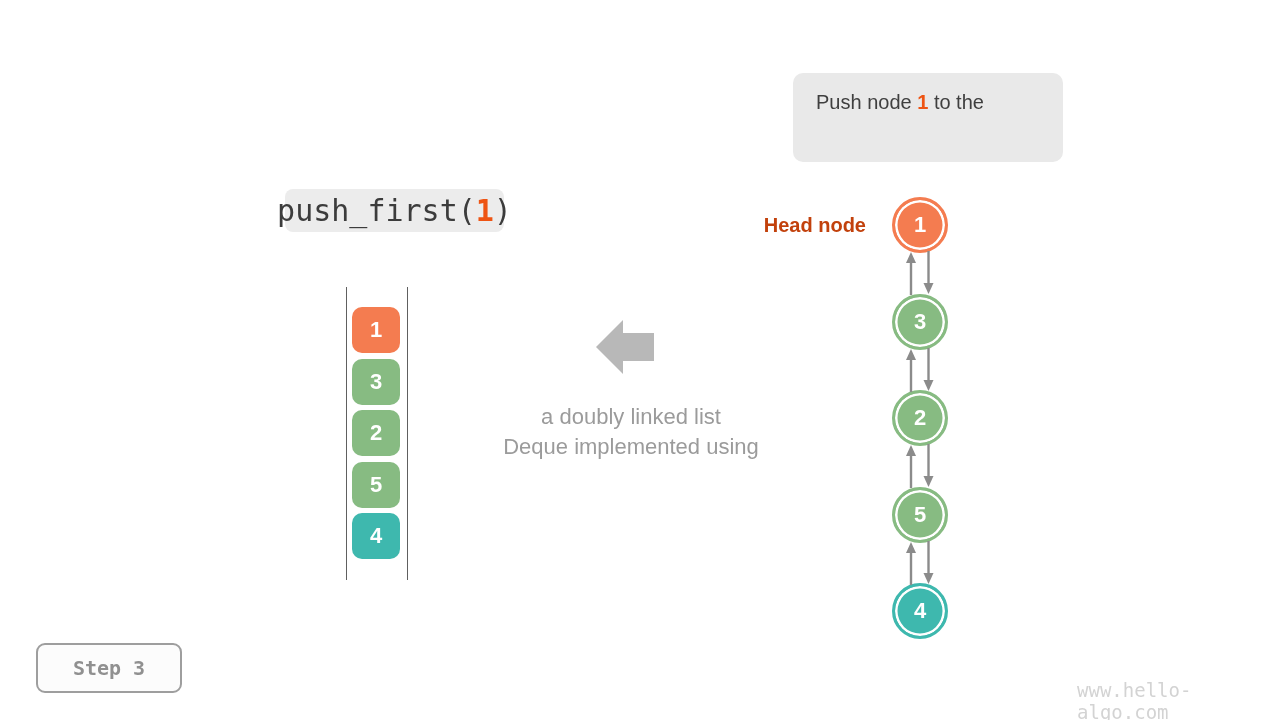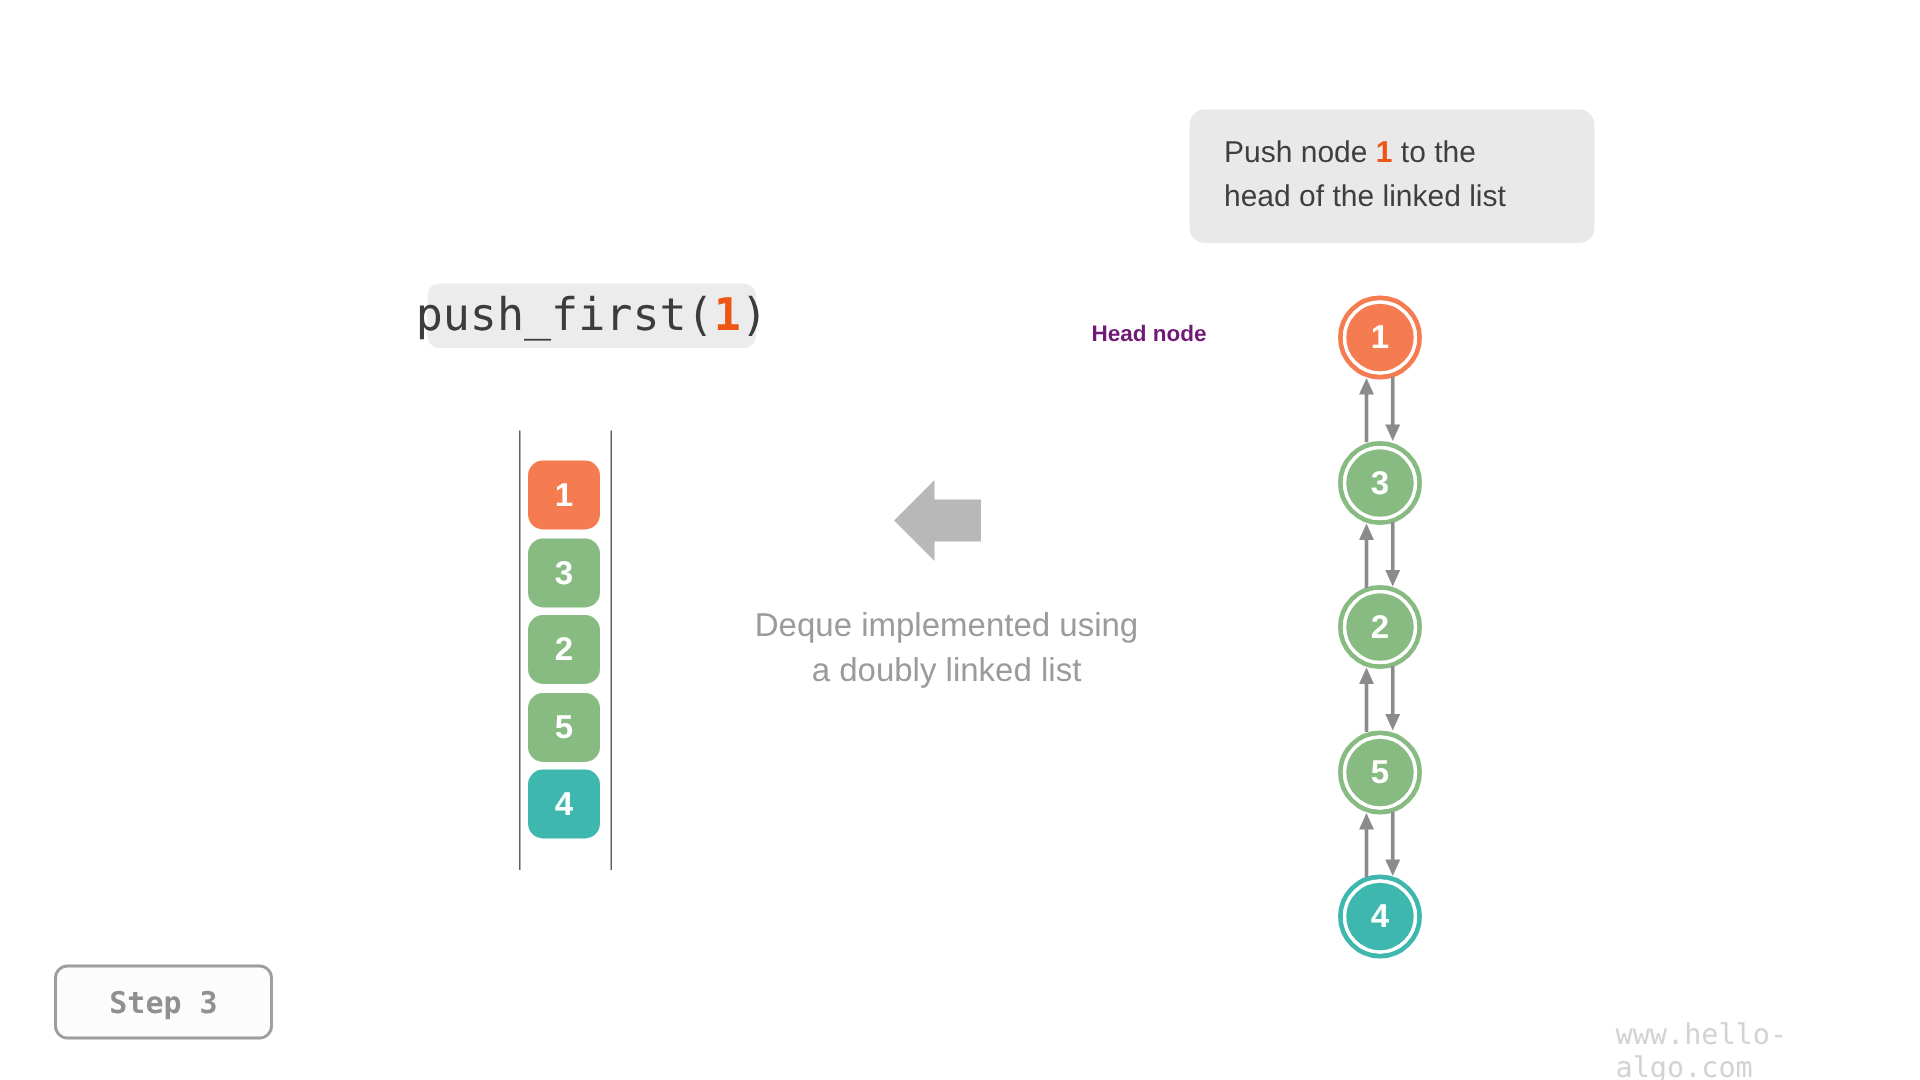--- a/index.html
+++ b/index.html
@@ -70,23 +70,23 @@
     text-align: center;
     font-size: 22px;
     line-height: 29.5px;
     color: #9b9b9b;
   }
 
   
   .node-label {
     position: absolute;
     left: 666px; width: 200px;
-    text-align: center;
-    font-size: 15px; font-weight: 700;
-    color: #701a75;
+    text-align: right;
+    font-size: 20px; font-weight: 700;
+    color: #c2410c;
   }
   .head-label { top: 214px; }
   .tail-label { top: 600px; }
 
   
   .node {
     position: absolute;
     left: 892px;
     width: 56px; height: 56px;
     box-sizing: border-box;
@@ -124,41 +124,40 @@
     color: #d3d3d3;
   }
 </style>
 </head>
 <body>
 
 <div class="canvas">
 
   <div class="info-box">
     <span>Push node </span><span class="num-highlight">1</span><span> to the</span><br>
-    <span>head of the linked list</span>
   </div>
 
   <div class="code-box">
     <span>push_first(</span><span class="num-highlight">1</span><span>)</span>
   </div>
 
   <div class="stack-track"></div>
   <div class="stack-item" style="top: 307px; background-color: rgb(244, 124, 80);">1</div>
   <div class="stack-item" style="top: 359px; background-color: rgb(135, 187, 130);">3</div>
   <div class="stack-item" style="top: 410px; background-color: rgb(135, 187, 130);">2</div>
   <div class="stack-item" style="top: 462px; background-color: rgb(135, 187, 130);">5</div>
   <div class="stack-item" style="top: 513px; background-color: rgb(62, 184, 174);">4</div>
 
   <svg class="big-arrow" width="58" height="58" viewBox="0 0 58 58">
     <polygon points="0,29 27,2 27,15 58,15 58,43 27,43 27,56" fill="#B8B8B8"></polygon>
   </svg>
 
   <div class="caption">
+    <div>a doubly linked list</div>
     <div>Deque implemented using</div>
-    <div>a doubly linked list</div>
   </div>
 
   <div class="node-label head-label">Head node</div>
 
   <div class="node" style="top: 197px; background-color: rgb(244, 124, 80); border-color: rgb(244, 124, 80);">1</div>
   <div class="node" style="top: 293.5px; background-color: rgb(135, 187, 130); border-color: rgb(135, 187, 130);">3</div>
   <div class="node" style="top: 390px; background-color: rgb(135, 187, 130); border-color: rgb(135, 187, 130);">2</div>
   <div class="node" style="top: 486.5px; background-color: rgb(135, 187, 130); border-color: rgb(135, 187, 130);">5</div>
   <div class="node" style="top: 583px; background-color: rgb(62, 184, 174); border-color: rgb(62, 184, 174);">4</div>
 

